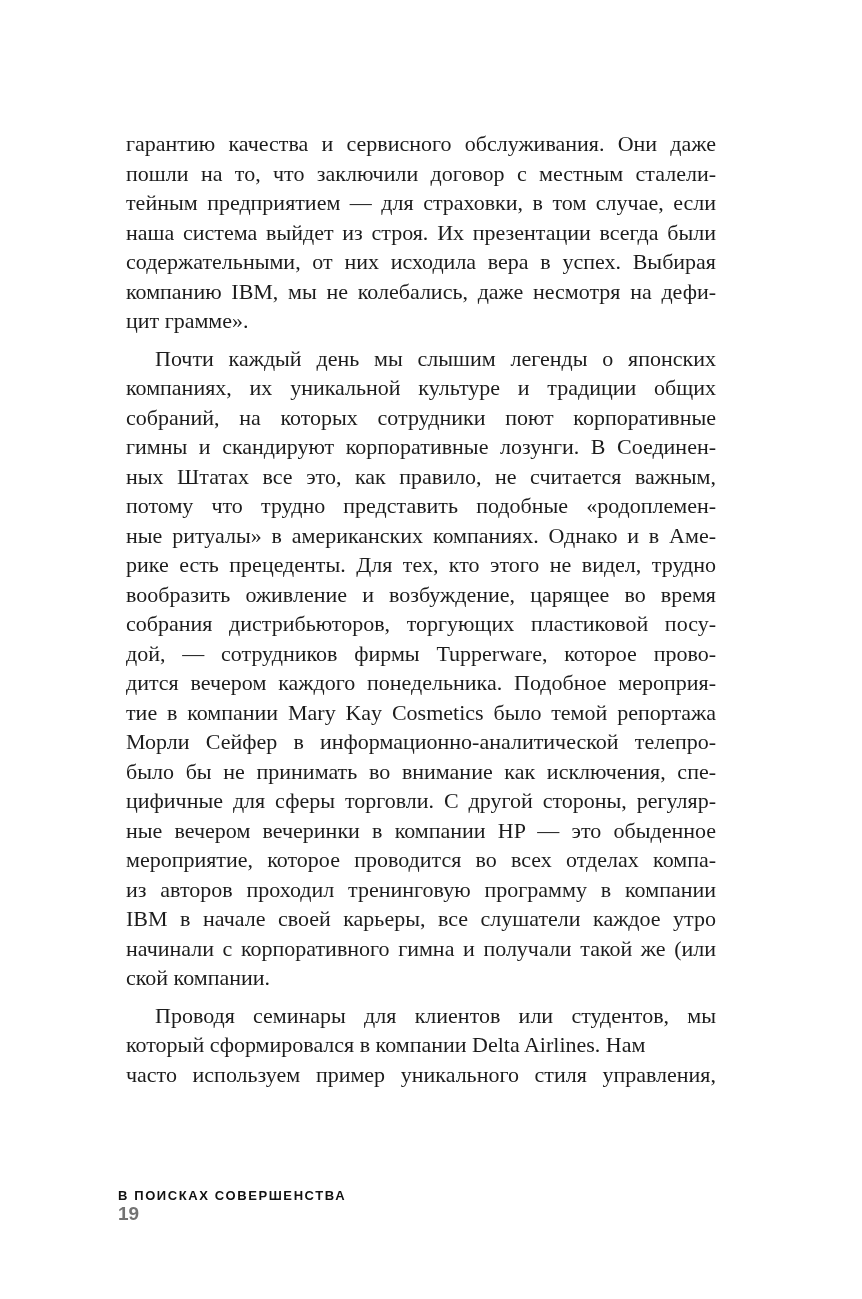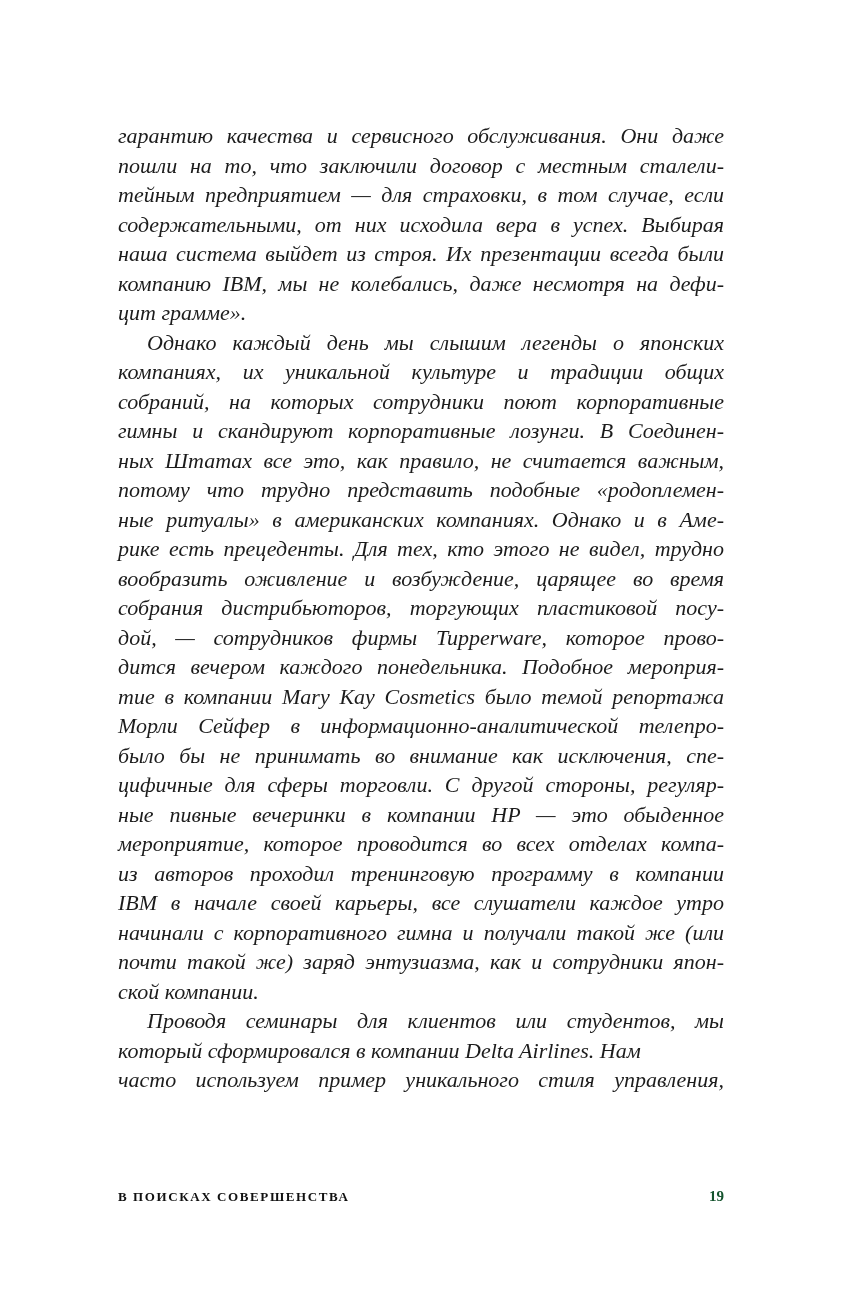--- a/index.html
+++ b/index.html
@@ -18,23 +18,22 @@
   .body-text {
     position: absolute;
     top: 121px;
     left: 118px;
     width: 606px;
     color: #1c1c1c;
     font-size: 22px;
     line-height: 29.5px;
   }
   .paragraph {
-    margin: 0;
+    margin: 8px;
     padding: 0;
-    font-style: italic;
   }
   .line {
     text-align: justify;
     text-align-last: justify;
     white-space: nowrap;
     overflow: visible;
   }
   .line.last {
     text-align-last: left;
   }
@@ -42,73 +41,73 @@
     text-indent: 29px;
   }
   .footer {
     position: absolute;
     left: 118px;
     right: 138px;
     top: 1188px;
     display: flex;
     justify-content: space-between;
     align-items: baseline;
-    font-family: Liberation Serif, serif;
+    font-family: Liberation Sans, sans-serif;
+    flex-direction: column;
   }
   .running-title {
     font-size: 13px;
     font-weight: 600;
     letter-spacing: 1.6px;
     color: #111111;
     text-transform: uppercase;
   }
   .page-number {
-    font-size: 15px;
+    font-size: 19px;
     font-weight: 700;
-    color: #14532d;
+    color: #737373;
   }
 </style>
 </head>
 <body>
 
 <div class="page">
 
   <div class="body-text">
       <div class="paragraph">
         <div class="line">гарантию качества и сервисного обслуживания. Они даже</div>
         <div class="line">пошли на то, что заключили договор с местным сталели-</div>
         <div class="line">тейным предприятием — для страховки, в том случае, если</div>
+        <div class="line">наша система выйдет из строя. Их презентации всегда были</div>
         <div class="line">содержательными, от них исходила вера в успех. Выбирая</div>
-        <div class="line">наша система выйдет из строя. Их презентации всегда были</div>
         <div class="line">компанию IBM, мы не колебались, даже несмотря на дефи-</div>
         <div class="line last">цит грамме».</div>
       </div>
       <div class="paragraph">
-        <div class="line first">Однако каждый день мы слышим легенды о японских</div>
+        <div class="line first">Почти каждый день мы слышим легенды о японских</div>
         <div class="line">компаниях, их уникальной культуре и традиции общих</div>
         <div class="line">собраний, на которых сотрудники поют корпоративные</div>
         <div class="line">гимны и скандируют корпоративные лозунги. В Соединен-</div>
         <div class="line">ных Штатах все это, как правило, не считается важным,</div>
         <div class="line">потому что трудно представить подобные «родоплемен-</div>
         <div class="line">ные ритуалы» в американских компаниях. Однако и в Аме-</div>
         <div class="line">рике есть прецеденты. Для тех, кто этого не видел, трудно</div>
         <div class="line">вообразить оживление и возбуждение, царящее во время</div>
         <div class="line">собрания дистрибьюторов, торгующих пластиковой посу-</div>
         <div class="line">дой, — сотрудников фирмы Tupperware, которое прово-</div>
         <div class="line">дится вечером каждого понедельника. Подобное мероприя-</div>
         <div class="line">тие в компании Mary Kay Cosmetics было темой репортажа</div>
         <div class="line">Морли Сейфер в информационно-аналитической телепро-</div>
         <div class="line">было бы не принимать во внимание как исключения, спе-</div>
         <div class="line">цифичные для сферы торговли. С другой стороны, регуляр-</div>
-        <div class="line">ные пивные вечеринки в компании HP — это обыденное</div>
+        <div class="line">ные вечером вечеринки в компании HP — это обыденное</div>
         <div class="line">мероприятие, которое проводится во всех отделах компа-</div>
         <div class="line">из авторов проходил тренинговую программу в компании</div>
         <div class="line">IBM в начале своей карьеры, все слушатели каждое утро</div>
         <div class="line">начинали с корпоративного гимна и получали такой же (или</div>
-        <div class="line">почти такой же) заряд энтузиазма, как и сотрудники япон-</div>
         <div class="line last">ской компании.</div>
       </div>
       <div class="paragraph">
         <div class="line first">Проводя семинары для клиентов или студентов, мы</div>
         <div class="line last">который сформировался в компании Delta Airlines. Нам</div>
         <div class="line">часто используем пример уникального стиля управления,</div>
       </div>
     </div>
 
   <div class="footer">

